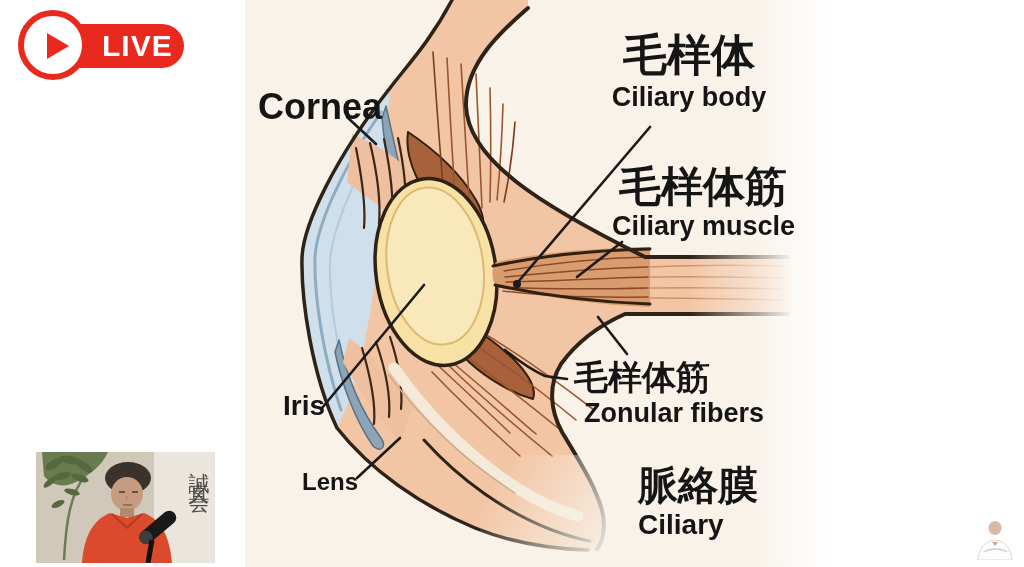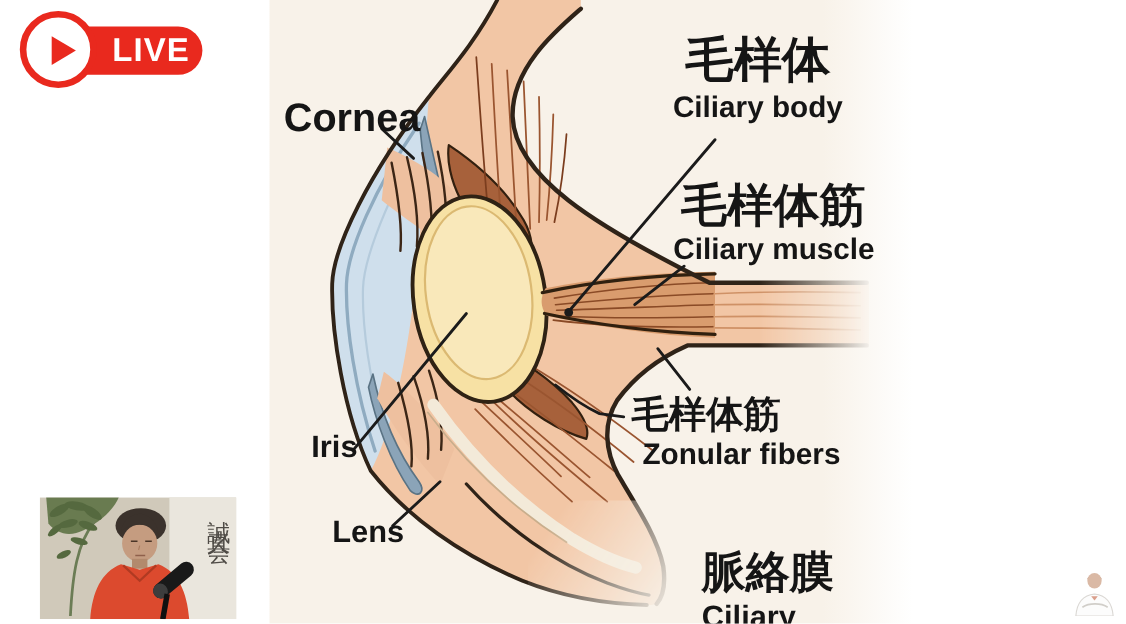--- a/index.html
+++ b/index.html
@@ -15,24 +15,24 @@
   #lbl-ciliary-body{left:598px;top:28px;width:182px;}
   #lbl-ciliary-body .cjk{font-size:44px;line-height:54px;}
   #lbl-ciliary-body .en{font-size:27px;line-height:30px;}
   #lbl-ciliary-muscle{left:612px;top:162px;width:182px;}
   #lbl-ciliary-muscle .cjk{font-size:42px;line-height:50px;}
   #lbl-ciliary-muscle .en{font-size:27px;line-height:28px;}
   #lbl-zonular{left:552px;top:356px;width:180px;}
   #lbl-zonular .cjk{font-size:34px;line-height:42px;}
   #lbl-zonular .en{font-size:27px;line-height:30px;margin-left:32px;}
   #lbl-choroid{left:638px;top:460px;}
-  #lbl-choroid .cjk{font-size:40px;line-height:50px;margin-top:36px;}
+  #lbl-choroid .cjk{font-size:40px;line-height:50px;}
   #lbl-choroid .en{font-size:28px;line-height:30px;}
   #lbl-iris{left:283px;top:390px;font-size:28px;}
-  #lbl-lens{left:302px;top:468px;font-size:28px;}
+  #lbl-lens{left:302px;top:468px;font-size:24px;}
   
   .live{position:absolute;left:18px;top:10px;width:170px;height:72px;}
   .live .pill{position:absolute;left:26px;top:14px;width:140px;height:44px;border-radius:22px;
               background:#e9291e;}
   .live .pill span{display:block;color:#ffffff;font-weight:bold;font-size:30px;line-height:44px;
                    padding-left:58px;letter-spacing:1px;}
   .live .circle{position:absolute;left:0;top:0;width:58px;height:58px;border-radius:50%;
                 background:#ffffff;border:6px solid #e9291e;}
   .live .tri{position:absolute;left:23px;top:17px;width:0;height:0;
              border-left:22px solid #e9291e;border-top:13px solid transparent;

